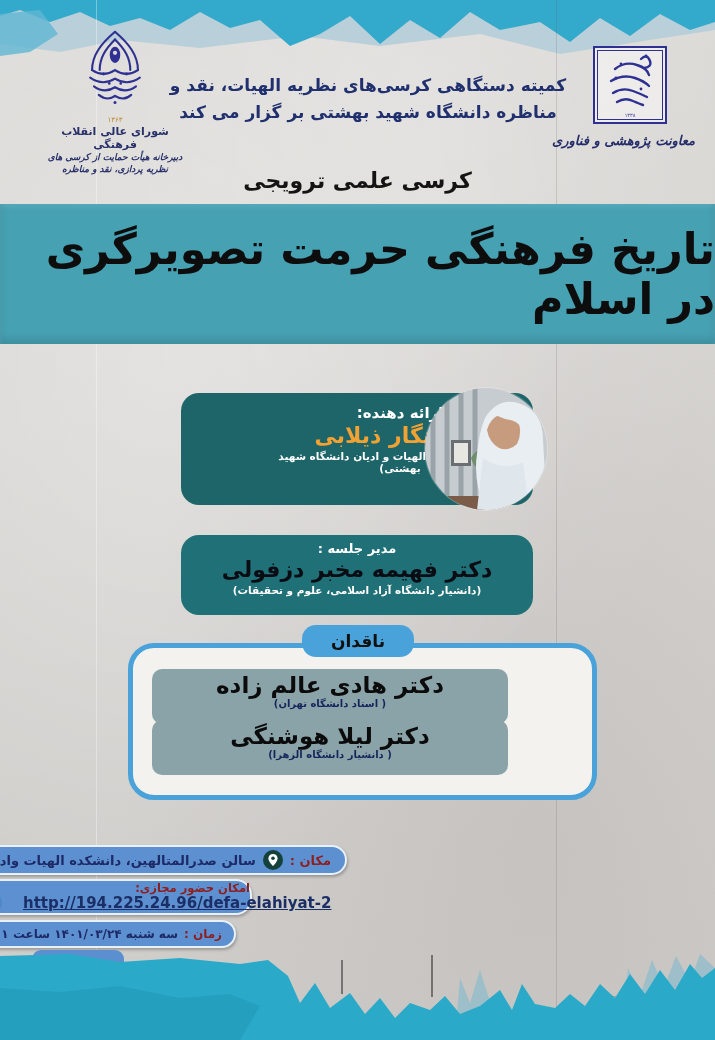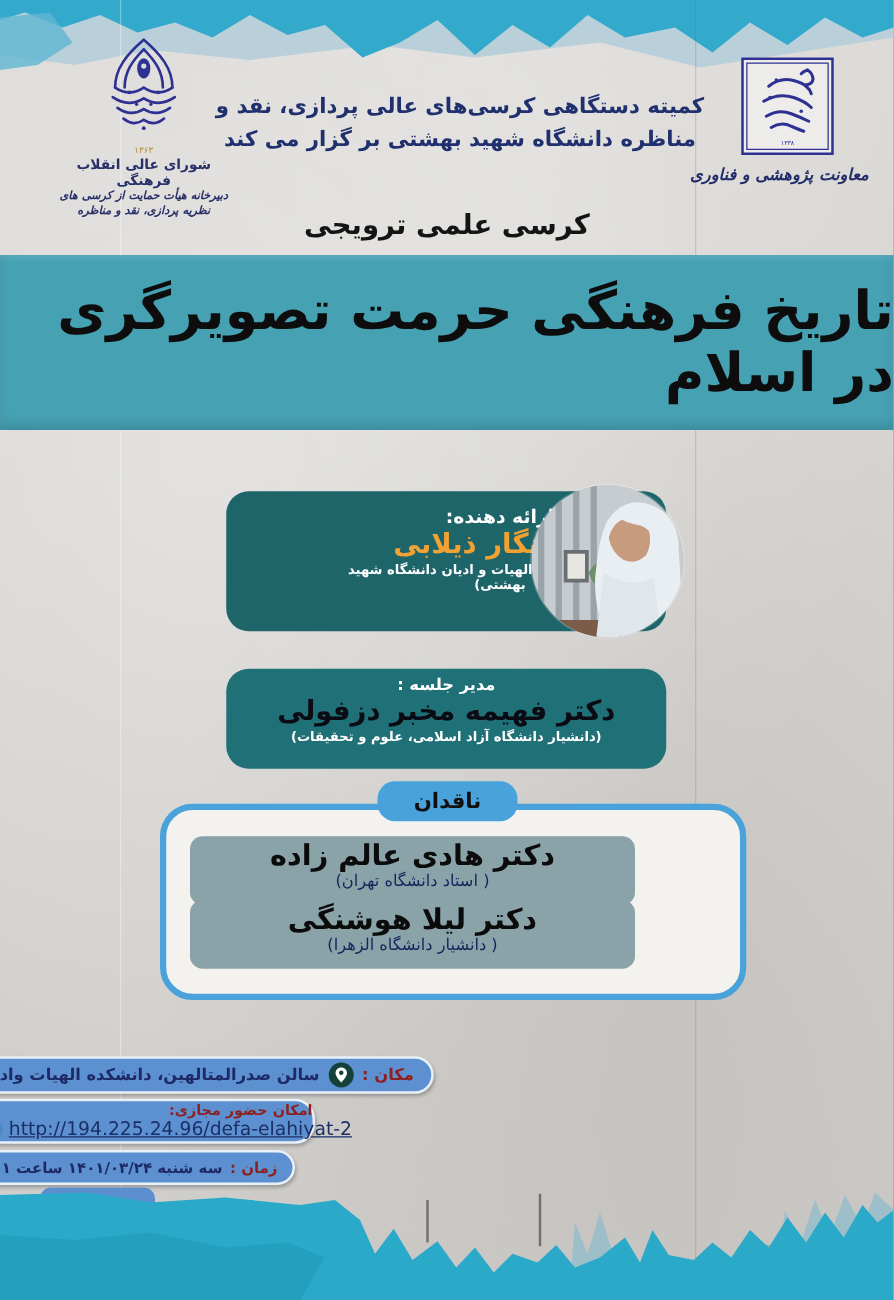--- a/index.html
+++ b/index.html
@@ -57,34 +57,34 @@
   
   .critics-badge{left:302px;top:625px;width:112px;height:32px;background:#49a3da;border-radius:14px;
     display:flex;align-items:center;justify-content:center;z-index:3;
     font-size:17px;font-weight:bold;color:#101010;}
   .critics-panel{left:128px;top:643px;width:469px;height:157px;box-sizing:border-box;
     background:#f3f2ef;border:5px solid #49a3da;border-radius:26px;z-index:2;}
   .critic-row{position:absolute;left:19px;width:356px;height:55px;background:#8aa3a8;border-radius:10px;
     text-align:center;}
   .critic-row.r0{top:21px;} .critic-row.r1{top:72px;}
   .critic-row .name{font-size:23px;font-weight:bold;color:#0b0b0b;margin-top:3px;line-height:1.2;}
-  .critic-row .affil{font-size:13px;font-weight:normal;color:#15255c;margin-top:-2px;}
+  .critic-row .affil{font-size:10px;font-weight:bold;color:#15255c;margin-top:-2px;}
 
   
   .bar{position:absolute;left:-18px;background:#5d90d1;border:2px solid #e9f1f8;
     box-sizing:border-box;display:flex;align-items:center;direction:rtl;
     box-shadow:1px 2px 3px rgba(0,0,0,.25);}
   .bar .lbl{color:#8e1f1f;font-weight:bold;font-size:13px;white-space:nowrap;}
   .bar .val{color:#1d2a66;font-weight:bold;font-size:13px;white-space:nowrap;}
   .bar1{top:845px;height:30px;width:365px;border-radius:0 15px 15px 0;padding-right:14px;gap:7px;}
   .bar2{top:879px;height:36px;width:270px;border-radius:0 16px 16px 0;flex-direction:column;
     align-items:stretch;justify-content:center;gap:0;}
   .bar2 .lbl{font-size:11.5px;text-align:right;padding-left:14px;line-height:1.1;}
   .bar2 .urlrow{direction:ltr;display:flex;align-items:center;gap:5px;padding-right:18px;}
-  .bar2 a{color:#1b2f66;font-size:15px;font-weight:normal;text-decoration:underline;white-space:nowrap;}
+  .bar2 a{color:#1b2f66;font-size:15px;font-weight:bold;text-decoration:underline;white-space:nowrap;margin-left:16px;}
   .bar3{top:920px;height:28px;width:254px;border-radius:0 14px 14px 0;padding-right:12px;gap:6px;}
   .bar3 .lbl,.bar3 .val{font-size:12px;}
   .icon-circle{border-radius:50%;display:flex;align-items:center;justify-content:center;flex:0 0 auto;}
 
   .bar4-frag{position:absolute;left:32px;top:950px;width:92px;height:34px;background:#5b8fd0;border-radius:9px;}
   .svg-abs{position:absolute;left:0;}
 </style>
 </head>
 <body>
 
@@ -122,21 +122,21 @@
         <circle cx="50" cy="78" r="1.6"></circle>
       </g>
     </svg>
     <div class="emblem-year">۱۳۶۳</div>
     <div class="emblem-callig rtl">شورای عالی انقلاب فرهنگی</div>
     <div class="emblem-line rtl">دبیرخانه هیأت حمایت از کرسی های</div>
     <div class="emblem-line rtl">نظریه پردازی، نقد و مناظره</div>
   </div>
 
   <div class="abs org-text rtl">
-    <div>کمیته دستگاهی کرسی‌های عالی پردازی، نقد و</div>
+    <div>کمیته دستگاهی کرسی‌های نظریه الهیات، نقد و</div>
     <div>مناظره دانشگاه شهید بهشتی بر گزار می کند</div>
   </div>
 
   <div class="abs uni-wrap">
     <div class="uni-frame">
       <div class="uni-frame-inner">
         <svg width="58" height="60" viewBox="0 0 58 60">
           <g stroke="#2e3192" fill="none" stroke-width="2.4" stroke-linecap="round">
             <path d="M40 8 q6 -6 9 2 q2 6 -6 7"></path>
             <path d="M14 18 q10 -8 22 -4 q10 3 12 10"></path>

